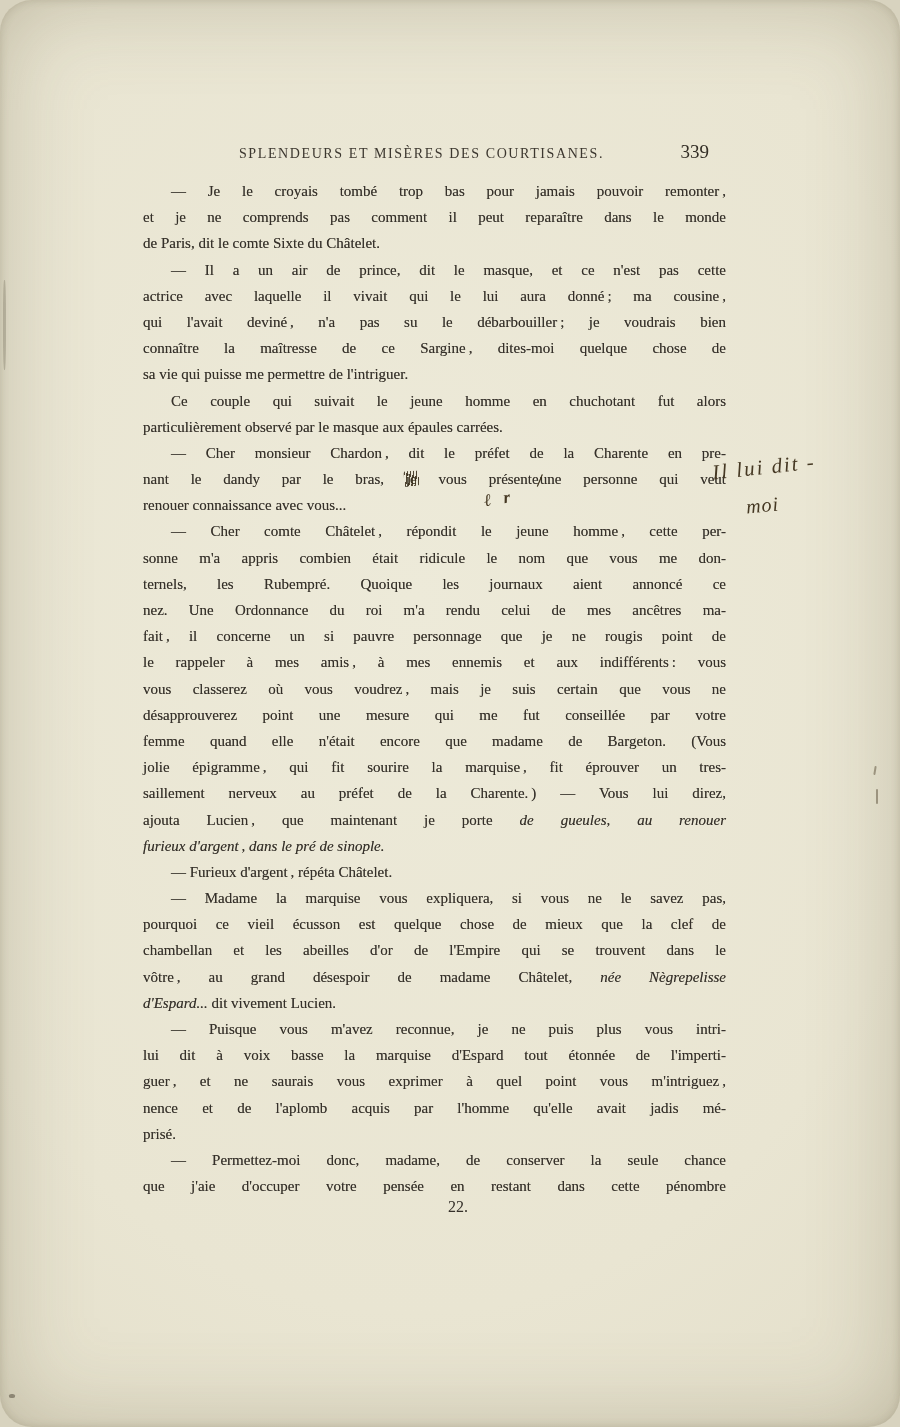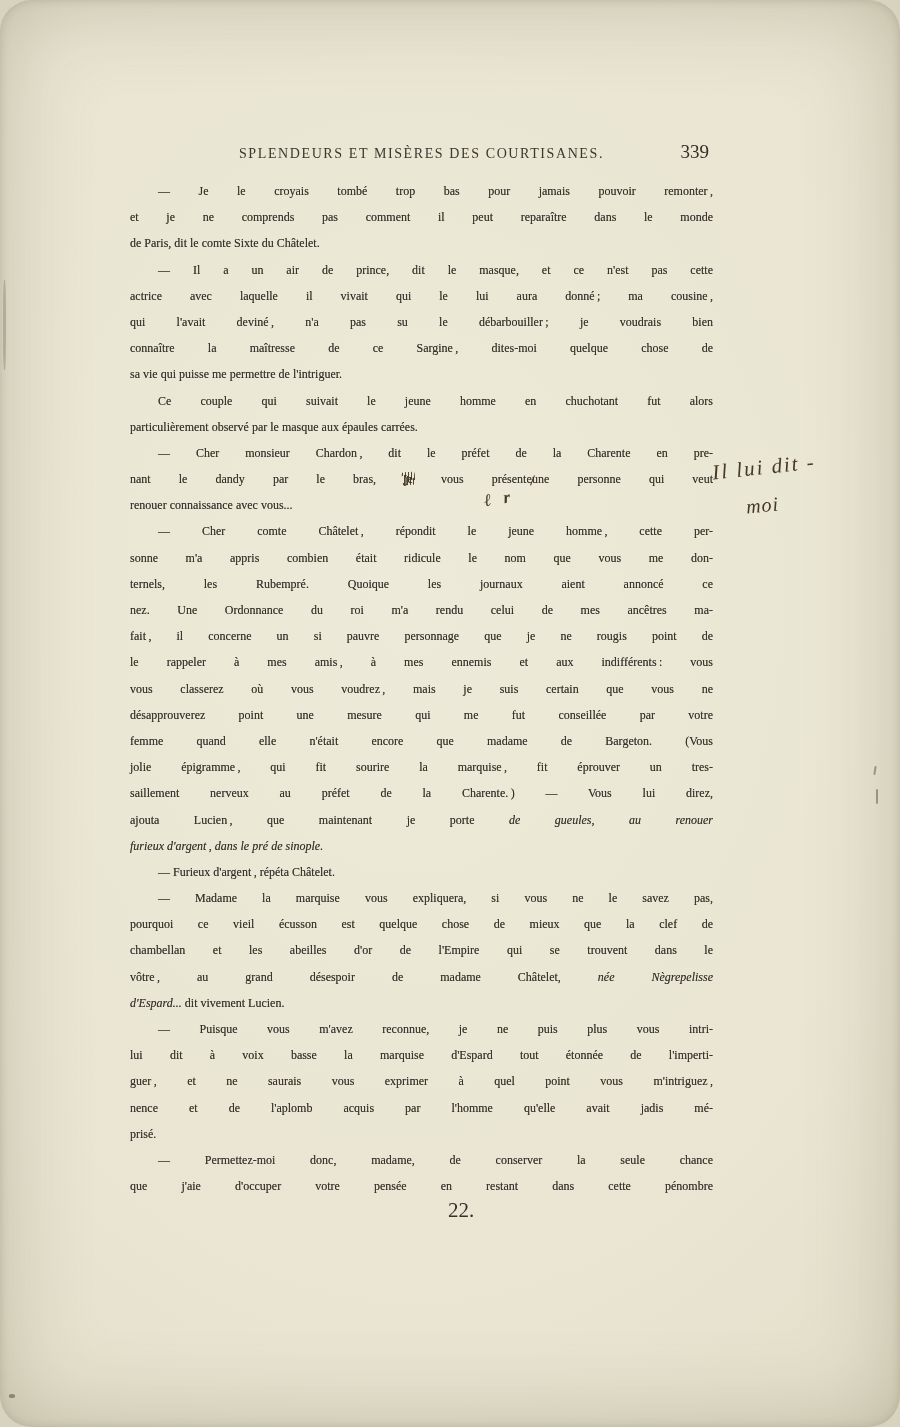--- a/index.html
+++ b/index.html
@@ -20,22 +20,22 @@
   .running-title {
     text-align:center;
     font-size:14px; letter-spacing:1.6px;
     color:#3c372f;
   }
   .page-number {
     position:absolute; right:4px; top:-5px;
     font-size:19px; color:#322d25;
   }
   .text-block {
-    position:absolute; left:130px; top:178px; width:583px;
-    font-size:12px; color:#35302a;
+    position:absolute; left:143px; top:178px; width:583px;
+    font-size:15px; color:#35302a;
     text-shadow:0 0 .4px rgba(50,45,35,.55);
   }
   .line { height:26.2px; line-height:26.2px; text-align:justify; text-align-last:justify; }
   .line.nj { text-align-last:left; }
   .line.first { padding-left:28px; }
   .run-i { font-style:italic; }
   .run-x { position:relative; color:#3a3322; }
   .run-x::after {
     content:''; position:absolute; left:-2px; right:-2px; top:0px; bottom:1px;
     background:repeating-linear-gradient(100deg,
@@ -51,21 +51,21 @@
   .hand { position:absolute; font-style:italic; color:#453823; }
   .note1 { left:712px; top:455px; font-size:21px; letter-spacing:2px; transform:rotate(-6deg); }
   .note2 { left:746px; top:494px; font-size:20px; letter-spacing:1px; transform:rotate(-5deg); }
   .insert { left:484px; top:489px; font-size:17px; letter-spacing:4px; transform:rotate(-9deg); font-weight:bold; }
   .tick { position:absolute; background:rgba(90,78,55,.5); border-radius:1px; }
   .tick1 { left:874px; top:766px; width:2px; height:9px; transform:rotate(9deg); }
   .tick2 { left:876px; top:789px; width:2px; height:15px; }
   .speck { position:absolute; background:rgba(80,70,50,.25); border-radius:40%; }
   .speck1 { left:3px; top:280px; width:3px; height:90px; }
   .speck2 { left:9px; top:1394px; width:6px; height:4px; background:rgba(60,52,38,.45); }
-  .footer { position:absolute; left:448px; top:1198px; font-size:21px; color:#35302a; }
+  .footer { position:absolute; left:448px; top:1198px; font-size:16px; color:#35302a; }
 </style>
 </head>
 <body>
 
 <div class="page">
 
   <div class="header">
     <div class="running-title">SPLENDEURS ET MISÈRES DES COURTISANES.</div>
     <div class="page-number">339</div>
   </div>

